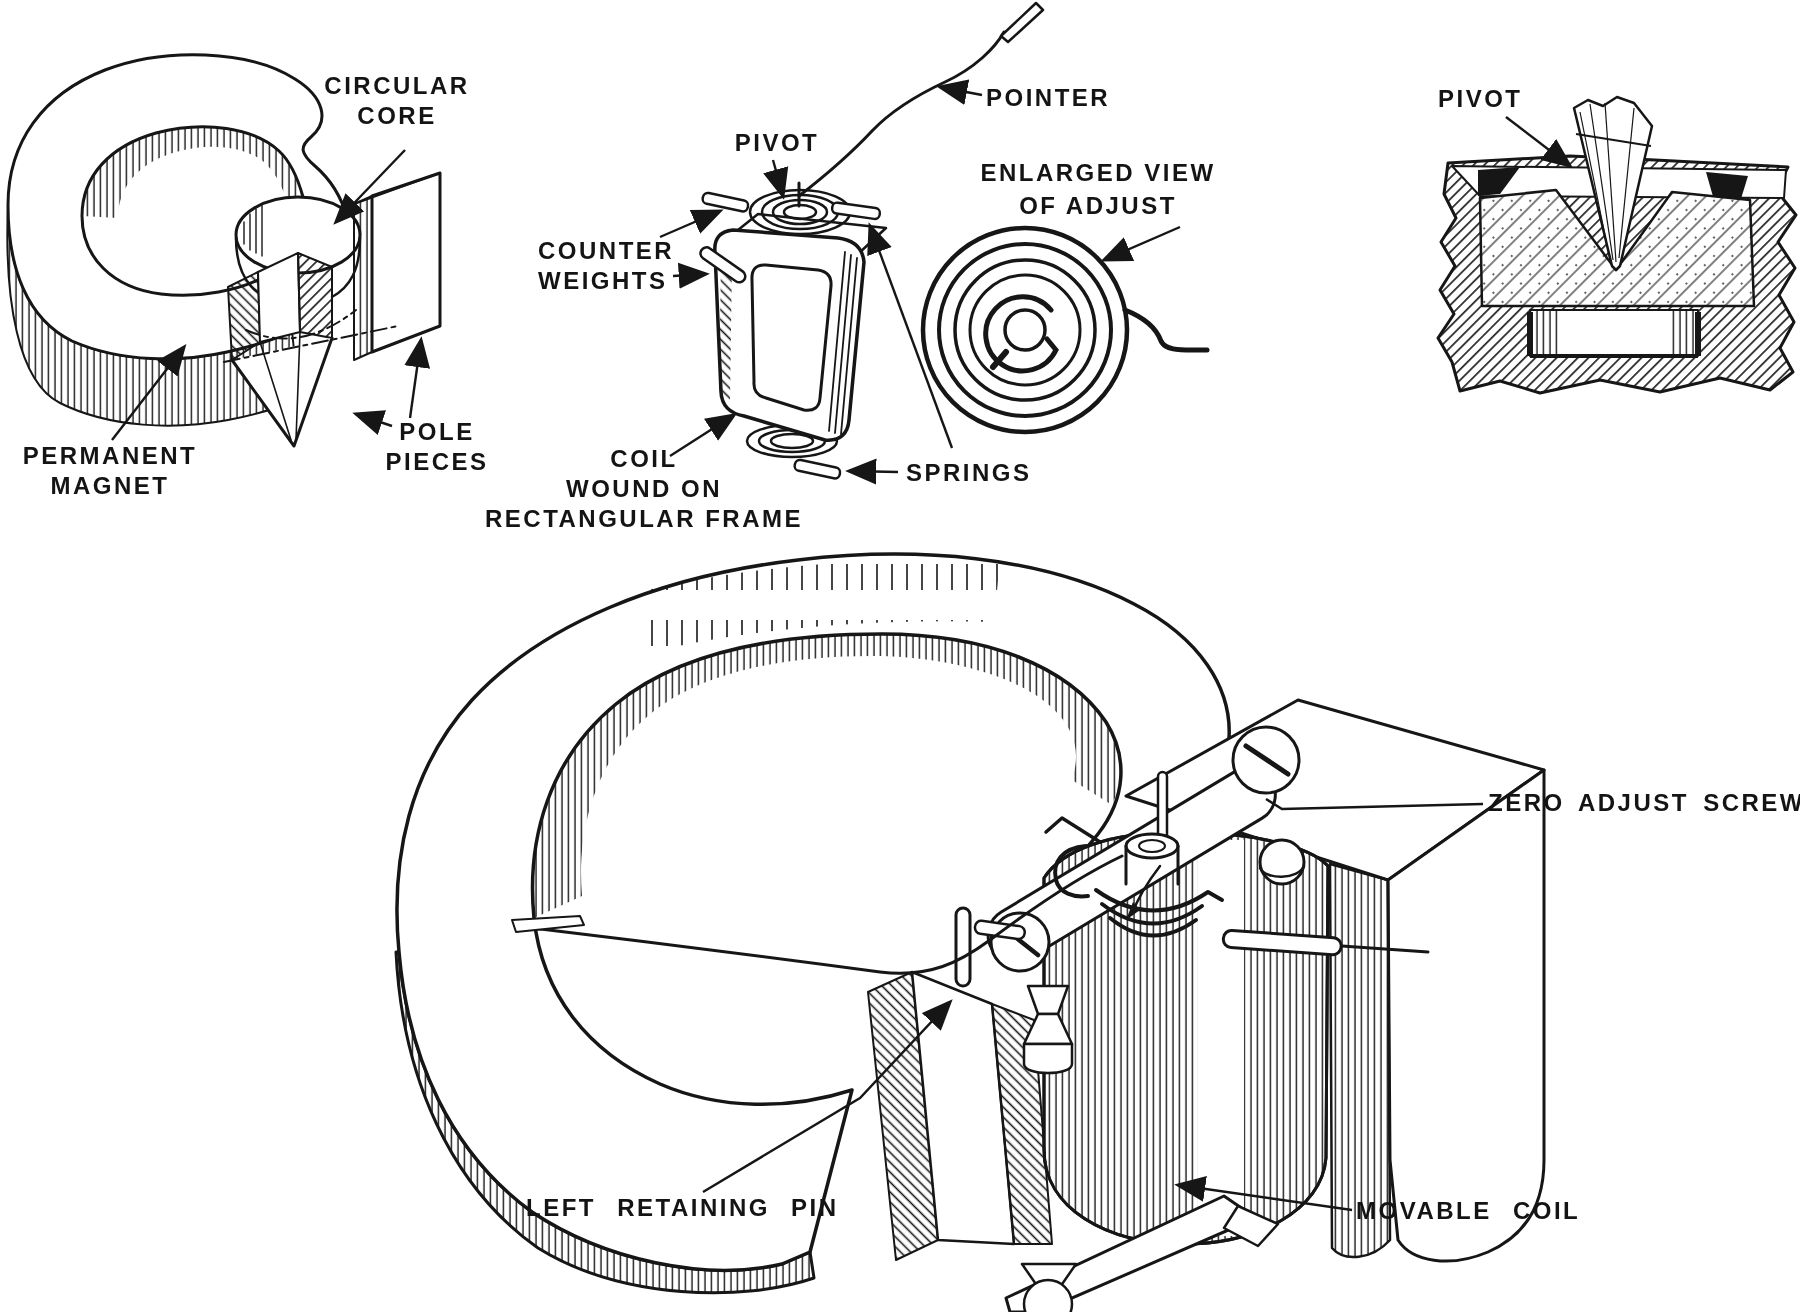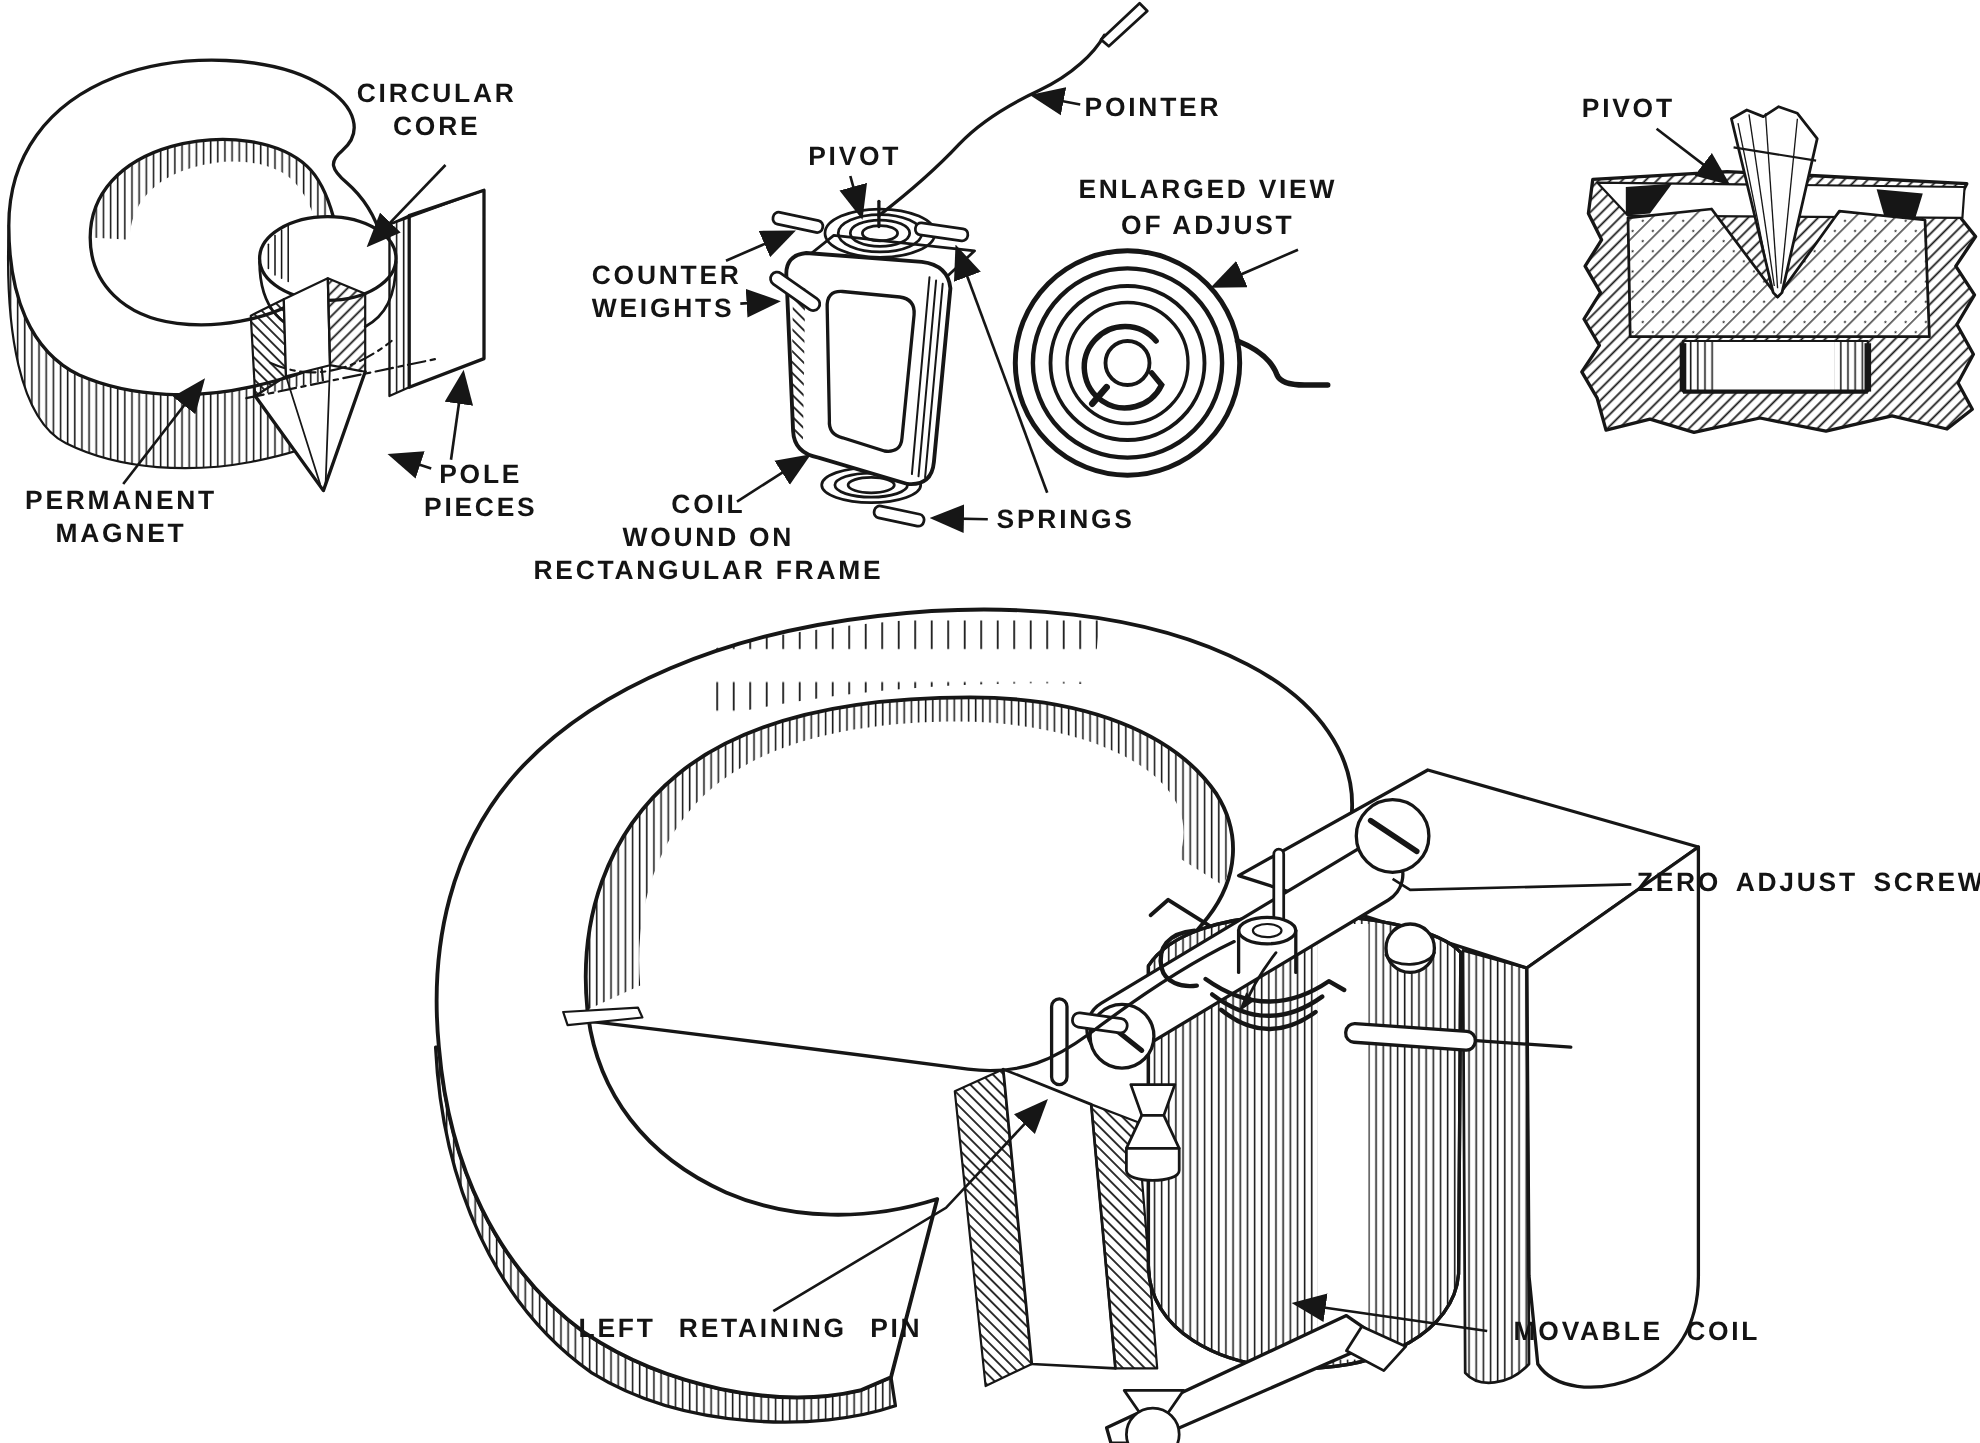--- a/index.html
+++ b/index.html
@@ -294,15 +294,15 @@
   </div>
 
   <div class="lbl" style="left:906px;top:458px;">SPRINGS</div>
 
   <div class="lbl" style="left:1438px;top:84px;">PIVOT</div>
 
   <div class="lbl ws2" style="left:1488px;top:788px;">ZERO ADJUST SCREW</div>
 
   <div class="lbl ws" style="left:526px;top:1193px;">LEFT RETAINING PIN</div>
 
-  <div class="lbl ws" style="left:1356px;top:1196px;padding-left:20px;">MOVABLE COIL</div>
+  <div class="lbl ws" style="left:1356px;top:1196px;">MOVABLE COIL</div>
 
 </div>
 
 </body></html>

